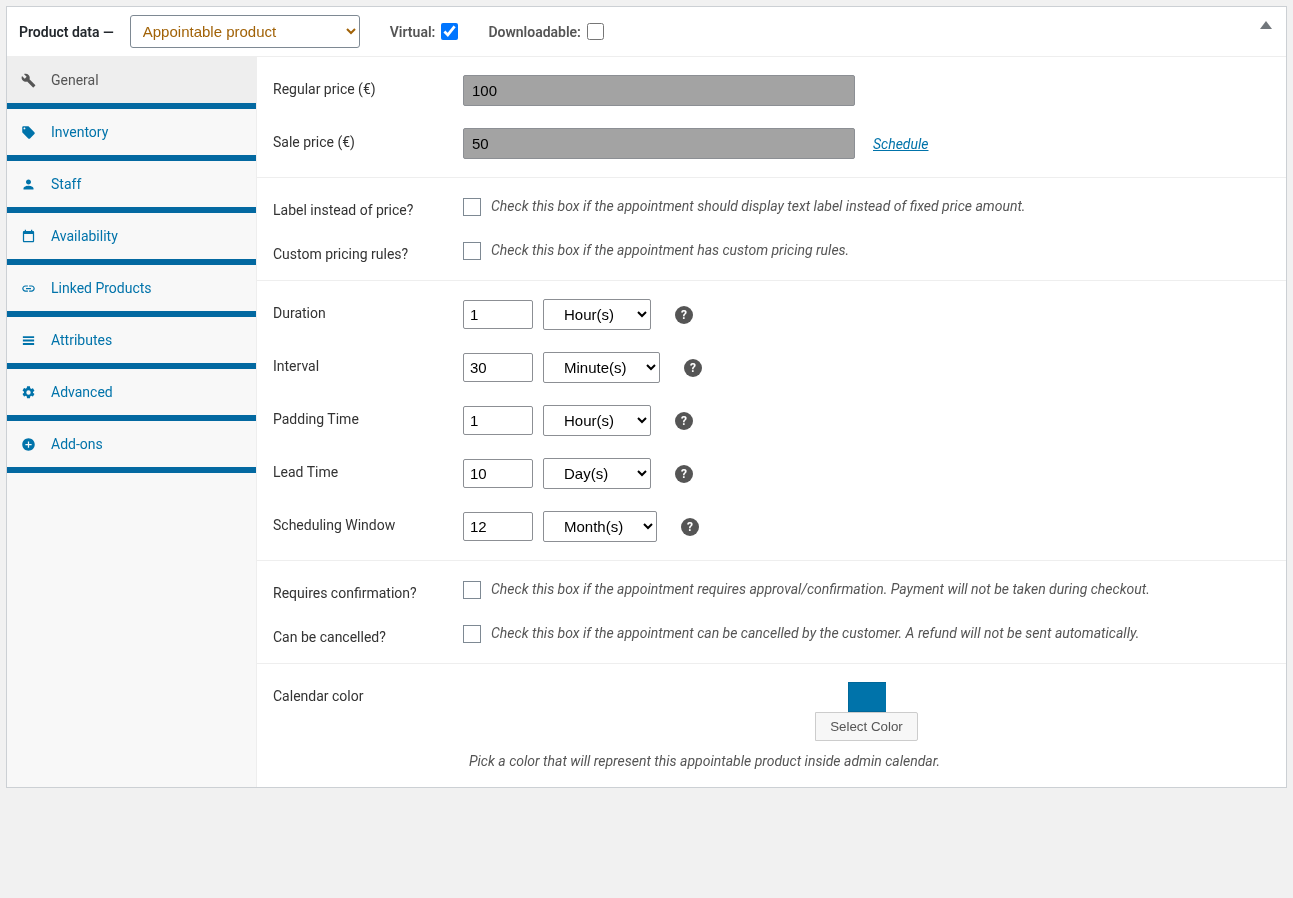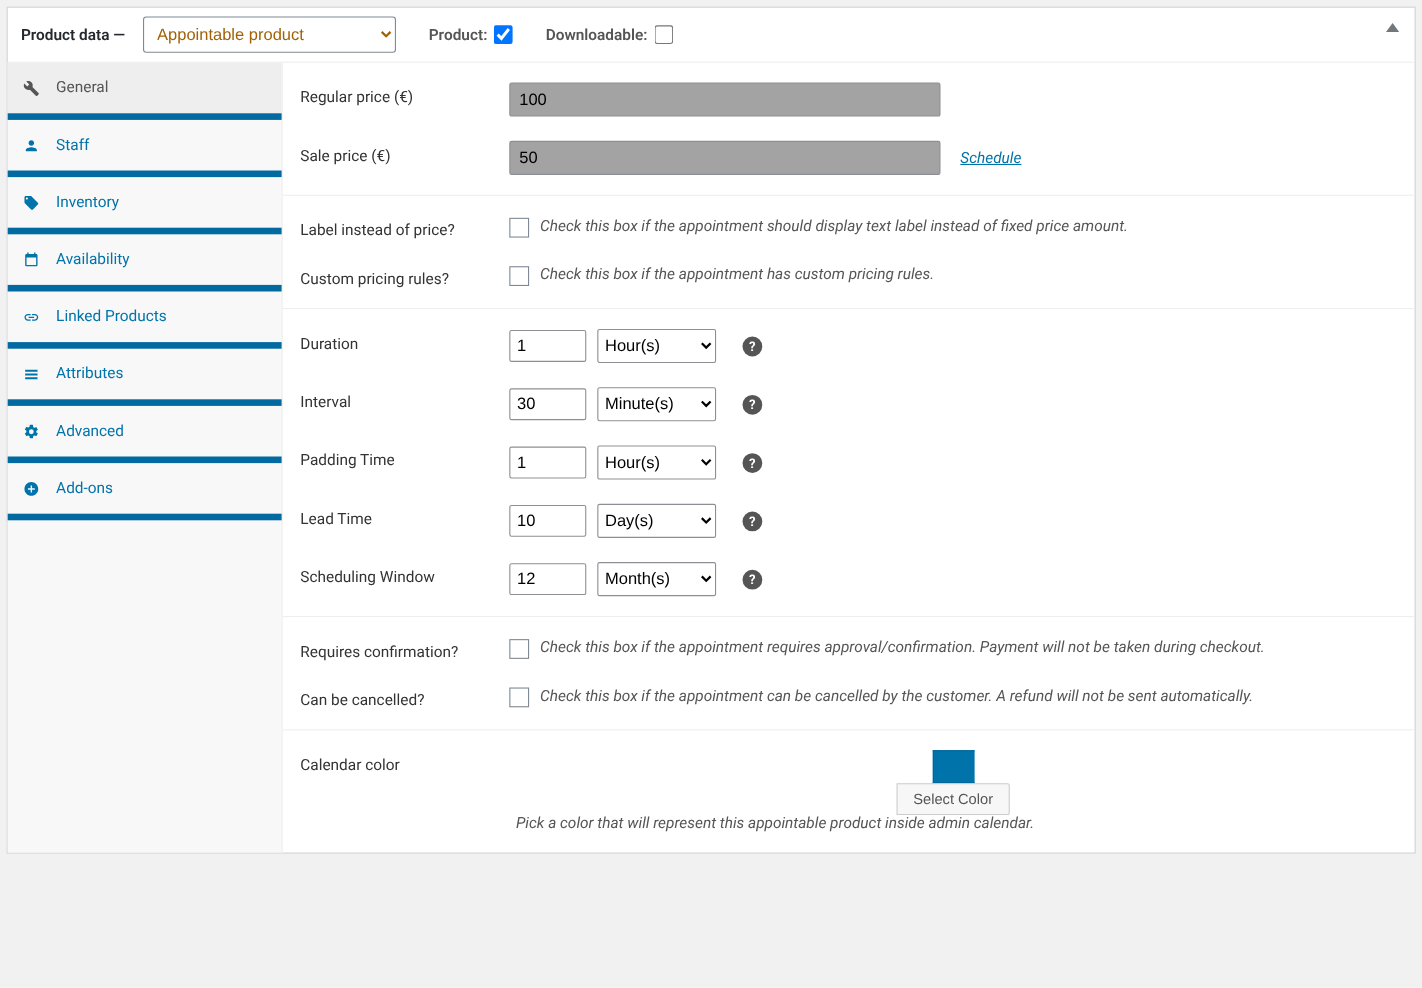--- a/index.html
+++ b/index.html
@@ -21,42 +21,42 @@
   .content { flex: 1; }
   .section { padding: 18px 16px; border-bottom: 1px solid #eee; }
   .row { display: flex; align-items: flex-start; margin-bottom: 22px; }
   .row:last-child { margin-bottom: 0; }
   .row-label { width: 190px; color: #333; padding-top: 6px; flex-shrink: 0; }
   .row-controls { flex: 1; display: flex; align-items: center; gap: 10px; flex-wrap: wrap; }
   .text-input { width: 392px; padding: 6px 8px; border: 1px solid #8c8f94; border-radius: 2px; font-size: 15px; background:#a3a3a3; }
   .schedule-link { color: #0073aa; font-style: italic; text-decoration: underline; margin-left: 8px; cursor: pointer; }
   .chk { width: 18px; height: 18px; border: 1px solid #7e8993; background: #fff; flex-shrink: 0; margin-top: 1px; cursor: pointer; }
   .hint { font-style: italic; color: #555; line-height: 1.5; }
-  .hint-block { font-style: italic; color: #555; padding-left: 6px; }
+  .hint-block { font-style: italic; color: #555; margin-top: 12px; padding-left: 6px; }
   .num-input { width: 70px; padding: 5px 6px; border: 1px solid #8c8f94; border-radius: 2px; font-size: 15px; background:#fff; }
-  .unit-select { padding: 5px 2px; border: 1px solid #8c8f94; border-radius: 2px; font-size: 15px; background:#fff; min-width: 108px; }
+  .unit-select { padding: 5px 16px; border: 1px solid #8c8f94; border-radius: 2px; font-size: 15px; background:#fff; min-width: 108px; }
   .help-icon { width: 18px; height: 18px; border-radius: 50%; background: #555; color: #fff; font-size: 12px; font-weight: bold; display: inline-flex; align-items: center; justify-content: center; cursor: help; margin-left: 14px; }
   .color-picker { display: flex; align-items: center; flex-direction: column; }
   .color-swatch { width: 38px; height: 30px; background: #0073aa; border:1px solid #006799; border-right:none; }
   .color-button { padding: 6px 14px; border: 1px solid #ccc; background: #f7f7f7; border-radius: 0 2px 2px 0; cursor: pointer; color:#555; }
   svg { display:block; }
 </style>
 </head>
 <body>
 
 <div class="panel">
 
   <div class="panel-header">
     <span class="panel-title">Product data —</span>
     <select class="product-type-select">
       <option>Appointable product</option>
     </select>
     <div class="header-checks">
       <label>
-        <span>Product:</span>
+        <span>Virtual:</span>
         <input type="checkbox" checked="" style="">
       </label>
       <label>
         <span>Downloadable:</span>
         <input type="checkbox" style="">
       </label>
     </div>
     <div class="collapse-toggle"></div>
   </div>
 
@@ -66,32 +66,32 @@
         <span class="icon">
           <svg width="15" height="15" viewBox="0 0 24 24" fill="currentColor">
               <path d="M22.7 19l-9.1-9.1c.9-2.3.4-5-1.5-6.9-2-2-5-2.4-7.4-1.3L9 6 6 9 1.6 4.7C.4 7.1.9 10.1 2.9 12.1c1.9 1.9 4.6 2.4 6.9 1.5l9.1 9.1c.4.4 1 .4 1.4 0l2.3-2.3c.5-.4.5-1.1.1-1.4z"></path>
             </svg>
         </span>
         <span>General</span>
       </div>
       <div class="sidebar-item">
         <span class="icon" style="color:#0073aa">
           <svg width="15" height="15" viewBox="0 0 24 24" fill="currentColor">
+              <path d="M21.41 11.58l-9-9C12.05 2.22 11.55 2 11 2H4c-1.1 0-2 .9-2 2v7c0 .55.22 1.05.59 1.42l9 9c.36.36.86.58 1.41.58s1.05-.22 1.41-.59l7-7c.37-.36.59-.86.59-1.41s-.23-1.06-.59-1.42zM5.5 7C4.67 7 4 6.33 4 5.5S4.67 4 5.5 4 7 4.67 7 5.5 6.33 7 5.5 7z"></path>
+            </svg>
+        </span>
+        <span>Inventory</span>
+      </div>
+      <div class="sidebar-item">
+        <span class="icon" style="color:#0073aa">
+          <svg width="15" height="15" viewBox="0 0 24 24" fill="currentColor">
               <path d="M12 12c2.21 0 4-1.79 4-4s-1.79-4-4-4-4 1.79-4 4 1.79 4 4 4zm0 2c-2.67 0-8 1.34-8 4v2h16v-2c0-2.66-5.33-4-8-4z"></path>
             </svg>
         </span>
         <span>Staff</span>
-      </div>
-      <div class="sidebar-item">
-        <span class="icon" style="color:#0073aa">
-          <svg width="15" height="15" viewBox="0 0 24 24" fill="currentColor">
-              <path d="M21.41 11.58l-9-9C12.05 2.22 11.55 2 11 2H4c-1.1 0-2 .9-2 2v7c0 .55.22 1.05.59 1.42l9 9c.36.36.86.58 1.41.58s1.05-.22 1.41-.59l7-7c.37-.36.59-.86.59-1.41s-.23-1.06-.59-1.42zM5.5 7C4.67 7 4 6.33 4 5.5S4.67 4 5.5 4 7 4.67 7 5.5 6.33 7 5.5 7z"></path>
-            </svg>
-        </span>
-        <span>Inventory</span>
       </div>
       <div class="sidebar-item">
         <span class="icon" style="color:#0073aa">
           <svg width="15" height="15" viewBox="0 0 24 24" fill="currentColor">
               <path d="M19 3h-1V1h-2v2H8V1H6v2H5c-1.11 0-2 .9-2 2v14c0 1.1.89 2 2 2h14c1.1 0 2-.9 2-2V5c0-1.1-.9-2-2-2zm0 16H5V8h14v11z"></path>
             </svg>
         </span>
         <span>Availability</span>
       </div>
       <div class="sidebar-item">

